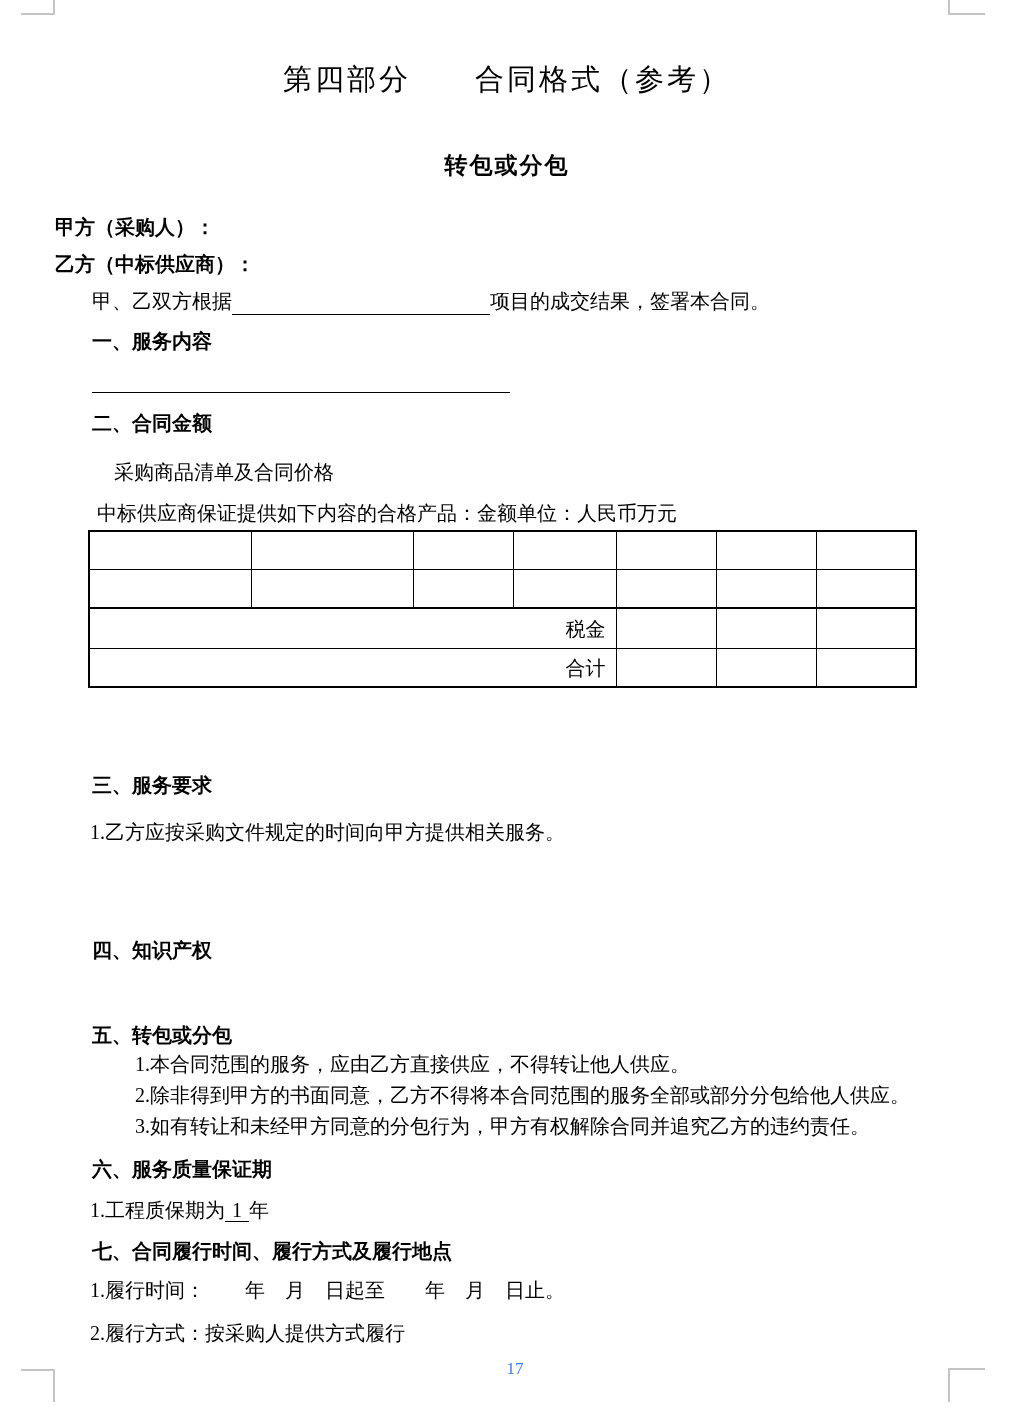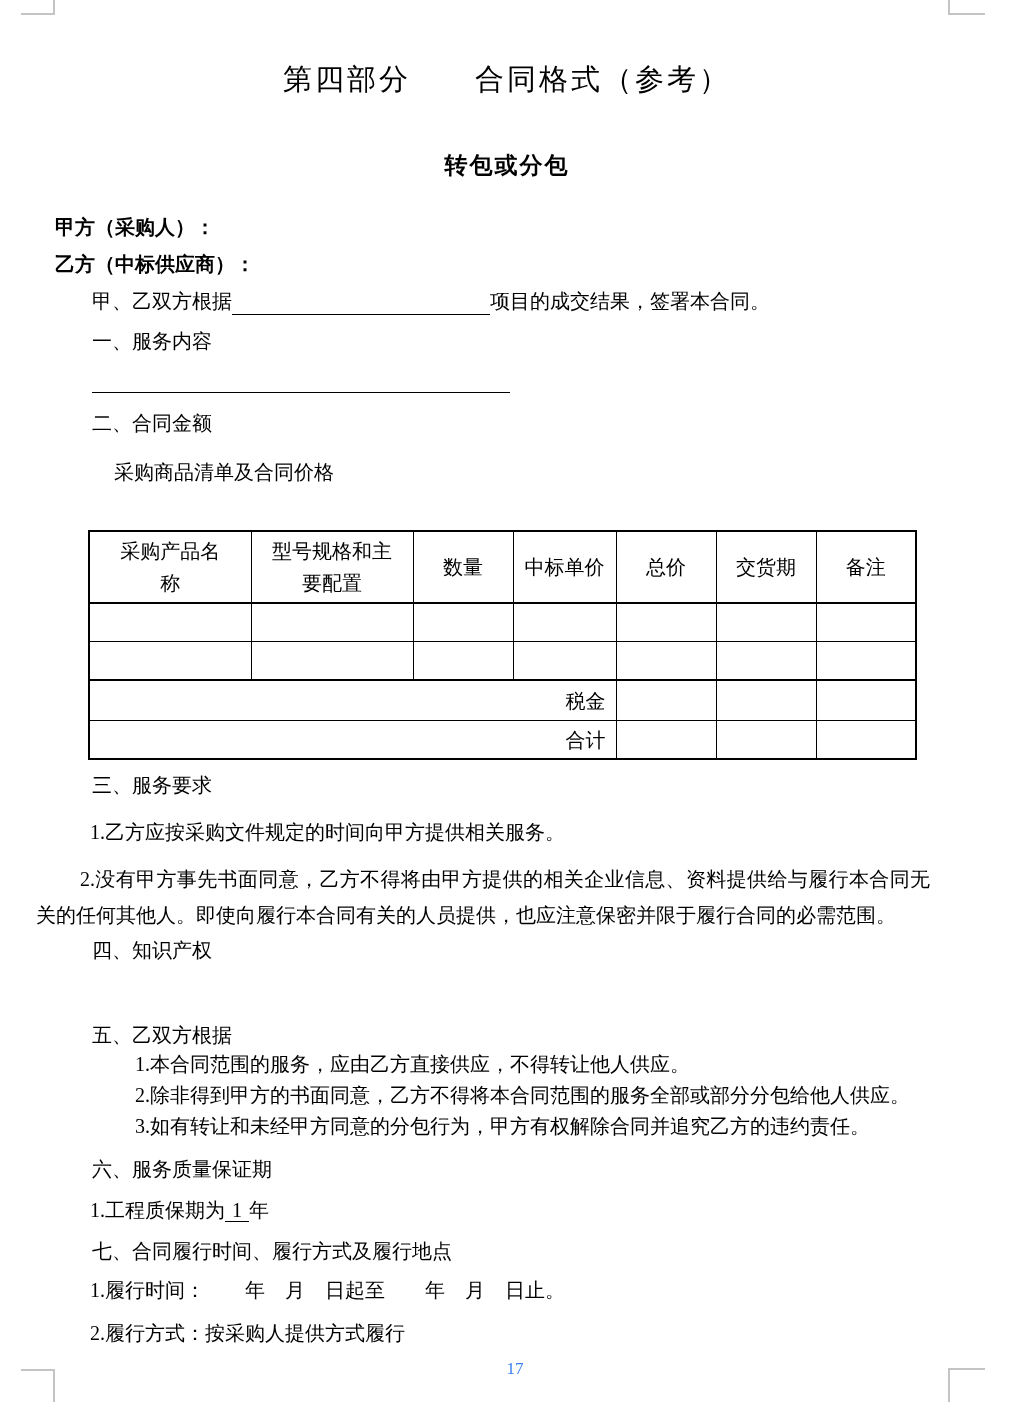--- a/index.html
+++ b/index.html
@@ -3,21 +3,21 @@
 <meta charset="utf-8">
 <style>
   html,body { margin:0; padding:0; background:#ffffff; }
   .page {
     position:relative; width:1014px; height:1424px; background:#ffffff;
     color:#000000; font-family:"Liberation Serif","DejaVu Serif",serif;
     font-size:20px; overflow:hidden;
   }
   .abs { position:absolute; white-space:nowrap; }
   .center { left:0; width:1014px; text-align:center; }
-  .heading { font-family:"Liberation Sans","DejaVu Sans",sans-serif; font-weight:normal; }
+  .heading { font-family:"Liberation Sans","DejaVu Sans",sans-serif; font-weight:bold; }
   .part-title { font-size:29px; letter-spacing:3px; }
   .contract-title { font-size:23px; font-family:"Liberation Sans","DejaVu Sans",sans-serif; font-weight:bold; letter-spacing:2px; }
   .party { font-family:"Liberation Sans","DejaVu Sans",sans-serif; font-weight:bold; }
   .blank-inline { display:inline-block; width:258px; height:20px; border-bottom:1px solid #000; vertical-align:bottom; }
   .blank-line { position:absolute; left:92px; top:370px; width:418px; height:22px; border-bottom:1px solid #000; }
   .u-blank { border-bottom:1px solid #000; padding:0 7px; }
 
   
   .crop { position:absolute; border:0 solid #c4c4c4; }
   .crop.tl { left:21px; top:0;      width:32px; height:13px; border-right-width:2px; border-bottom-width:2px; }
@@ -59,41 +59,33 @@
 
   <div class="abs" style="left:92px; top:288px;">
     <span>甲、乙双方根据</span><span class="blank-inline"></span><span>项目的成交结果，签署本合同。</span>
   </div>
 
   <div class="abs heading" style="left:92px; top:328px;">一、服务内容</div>
   <div class="blank-line"></div>
 
   <div class="abs heading" style="left:92px; top:410px;">二、合同金额</div>
   <div class="abs" style="left:114px; top:459px;">采购商品清单及合同价格</div>
+  <div class="abs" style="left:97px; top:500px;">中标供应商保证提供如下内容的合格产品：金额单位：人民币万元</div>
 
   <table class="goods">
     <colgroup>
       <col style="width:162px">
         <col style="width:162px">
         <col style="width:100px">
         <col style="width:103px">
       <col style="width:100px">
         <col style="width:100px">
         <col style="width:100px">
     </colgroup>
     <tbody>
-        <tr class="head">
-      <td class="c1">采购产品名称</td>
-      <td class="c2">型号规格和主要配置</td>
-      <td>数量</td>
-      <td>中标单价</td>
-      <td>总价</td>
-      <td>交货期</td>
-      <td>备注</td>
-    </tr>
     <tr class="r1">
       <td></td>
           <td></td>
           <td></td>
           <td></td>
           <td></td>
           <td></td>
           <td></td>
     </tr>
     <tr class="r2">
@@ -115,25 +107,24 @@
       <td class="lbl" colspan="4">合计</td>
       <td></td>
           <td></td>
           <td></td>
     </tr>
   </tbody>
     </table>
 
   <div class="abs heading" style="left:92px; top:772px;">三、服务要求</div>
   <div class="abs" style="left:90px; top:819px;">1.乙方应按采购文件规定的时间向甲方提供相关服务。</div>
-  <div class="abs wrapped" style="left:36px; top:861px; width:894px; text-indent:44px; line-height:36px;">2.没有甲方事先书面同意，乙方不得将由甲方提供的相关企业信息、资料提供给与履行本合同无关的任何其他人。即使向履行本合同有关的人员提供，也应注意保密并限于履行合同的必需范围。</div>
 
   <div class="abs heading" style="left:92px; top:937px;">四、知识产权</div>
 
-  <div class="abs heading" style="left:92px; top:1022px;">五、乙双方根据</div>
+  <div class="abs heading" style="left:92px; top:1022px;">五、转包或分包</div>
   <div class="abs" style="left:88px; top:1049px; line-height:31px;margin-left:47px;">
     <div>1.本合同范围的服务，应由乙方直接供应，不得转让他人供应。</div>
     <div>2.除非得到甲方的书面同意，乙方不得将本合同范围的服务全部或部分分包给他人供应。</div>
     <div>3.如有转让和未经甲方同意的分包行为，甲方有权解除合同并追究乙方的违约责任。</div>
   </div>
 
   <div class="abs heading" style="left:92px; top:1156px;">六、服务质量保证期</div>
   <div class="abs" style="left:90px; top:1197px;">
     <span>1.工程质保期为</span><span class="u-blank">1</span><span>年</span>
   </div>

